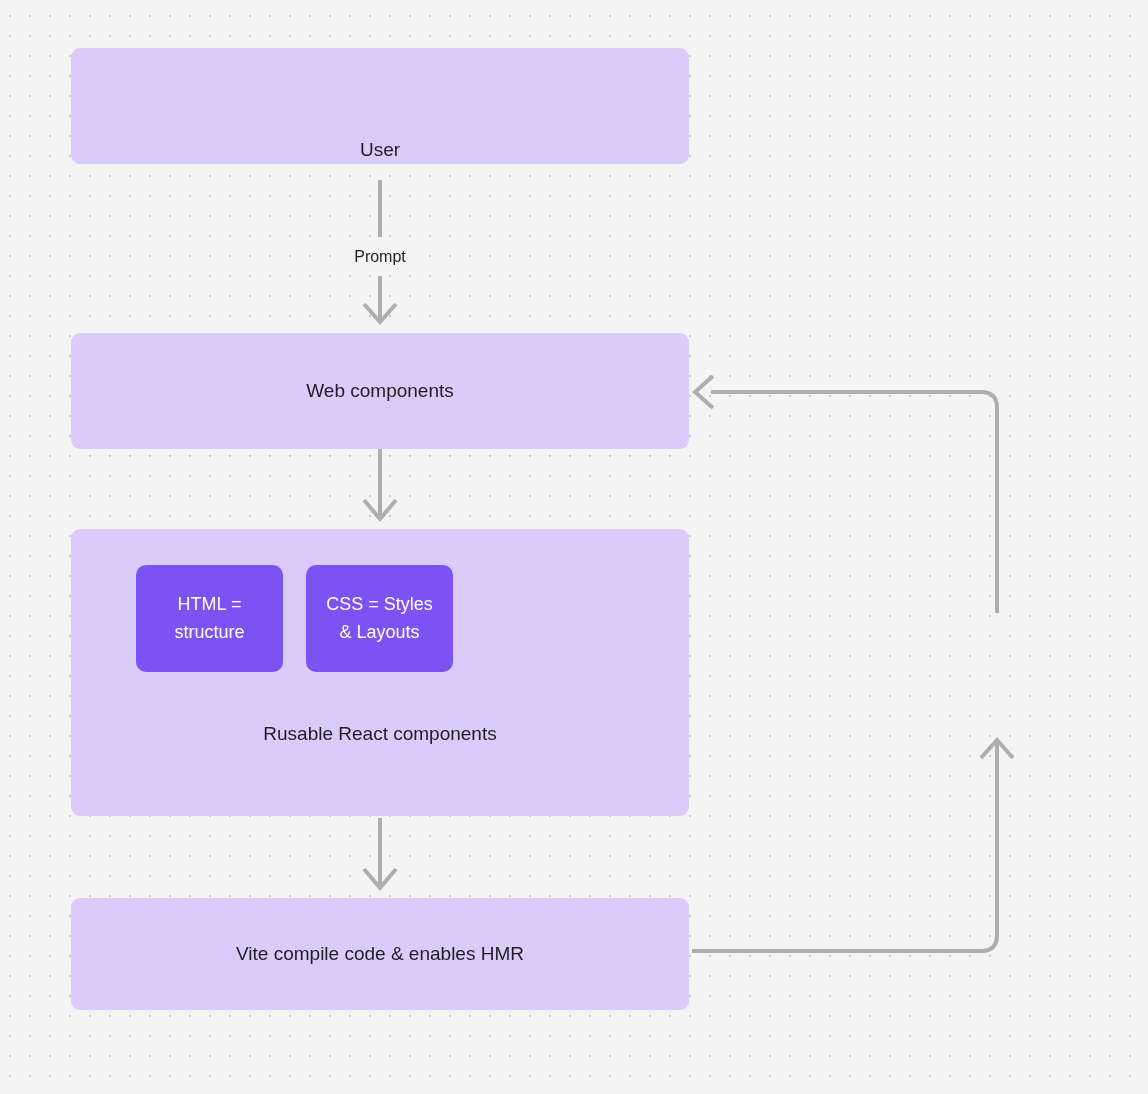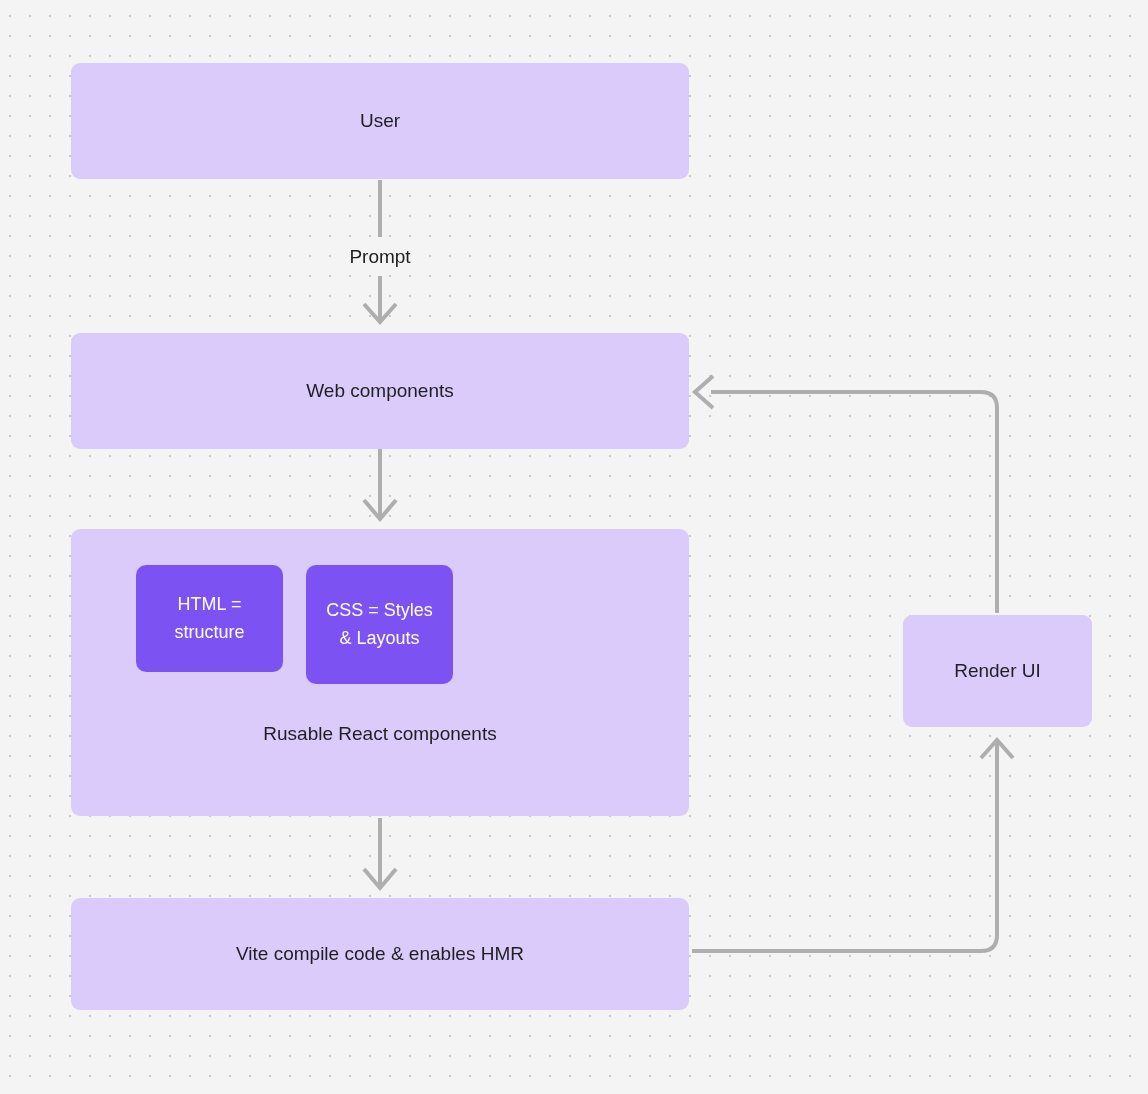--- a/index.html
+++ b/index.html
@@ -71,21 +71,21 @@
   .edge-head {
     fill: none;
     stroke: #aeaeae;
     stroke-width: 4;
     stroke-linecap: butt;
     stroke-linejoin: miter;
   }
 
   .edge-label {
     position: absolute;
-    font-size: 19px;
+    font-size: 16px;
     color: #1f1f23;
     background: #f4f4f4;
     padding: 2px 7px;
     white-space: nowrap;
     transform: translate(-50%, -50%);
   }
 </style>
 </head>
 <body>
 
@@ -103,51 +103,48 @@
     <path class="edge-path" d="M 380 818 L 380 886"></path>
     <path class="edge-head" d="M 364 869 L 380 888 L 396 869"></path>
 
     <path class="edge-path" d="M 692 951 L 981 951 Q 997 951 997 935 L 997 742"></path>
     <path class="edge-head" d="M 981 758 L 997 740 L 1013 758"></path>
 
     <path class="edge-path" d="M 997 613 L 997 408 Q 997 392 981 392 L 711 392"></path>
     <path class="edge-head" d="M 713 376 L 695 392 L 713 408"></path>
   </svg>
 
-  <div class="node node-light" style="left:71px; top:63px; width:618px; height:116px;">
+  <div class="node node-light" style="left:71px; top:48px; width:618px; height:116px;align-items:flex-end;">
     <span>User</span>
   </div>
 
   <div class="edge-label" style="left:380px; top:257px;">Prompt</div>
 
   <div class="node node-light" style="left:71px; top:333px; width:618px; height:116px;">
     <span>Web components</span>
   </div>
 
   <div class="node node-light" style="left:71px; top:529px; width:618px; height:287px; display:block;">
 
     <div class="node node-chip" style="left:65px; top:36px; width:147px; height:107px;">
       <span>
         <span>HTML =</span><br>
         <span>structure</span>
       </span>
     </div>
 
-    <div class="node node-chip" style="left:235px; top:36px; width:147px; height:119px;">
+    <div class="node node-chip" style="left:235px; top:36px; width:147px; height:107px;">
       <span>
         <span>CSS = Styles</span><br>
         <span>&amp; Layouts</span>
       </span>
     </div>
 
 
     <div class="group-caption" style="top:191px;">Rusable React components</div>
   </div>
 
   <div class="node node-light" style="left:71px; top:898px; width:618px; height:112px;">
     <span>Vite compile code &amp; enables HMR</span>
   </div>
 
-  <div class="node node-light" style="left:903px; top:615px; width:189px; height:112px;">
-    <span>Render UI</span>
-  </div>
 
 </div>
 
 </body></html>

